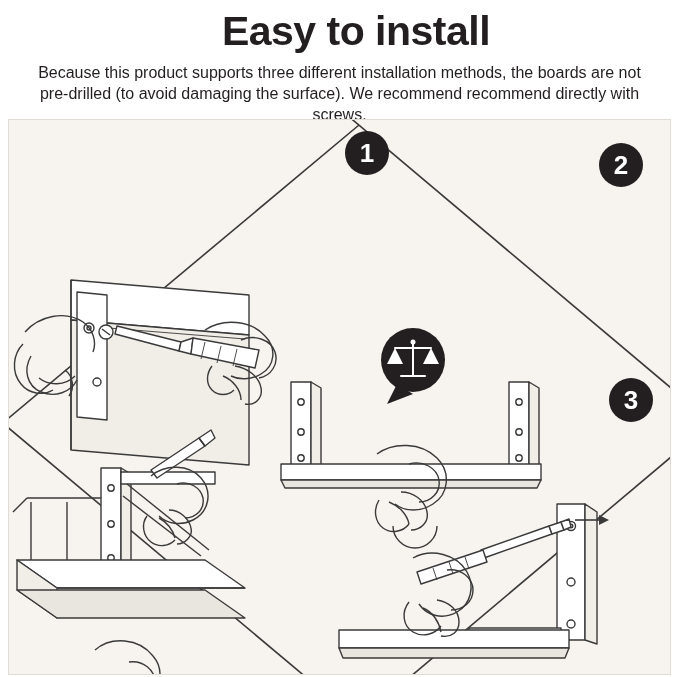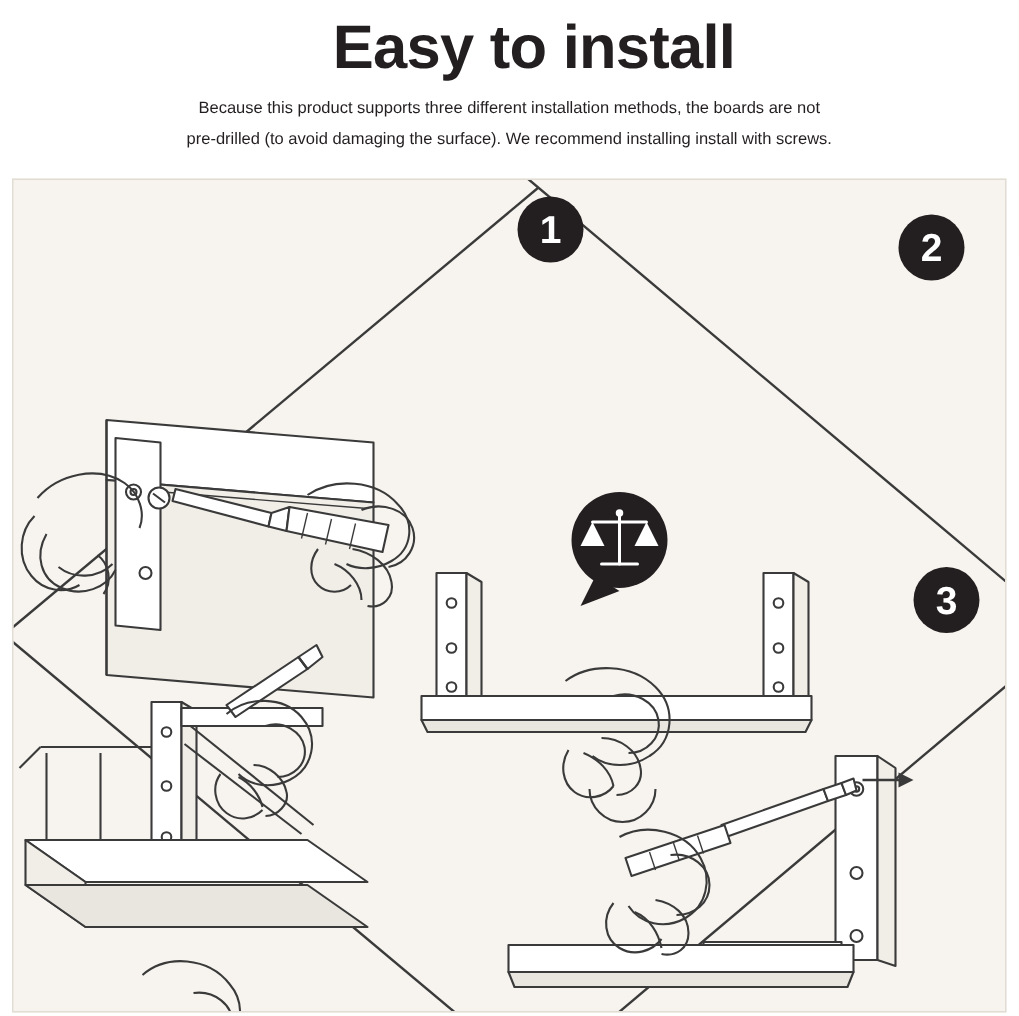--- a/index.html
+++ b/index.html
@@ -25,21 +25,21 @@
     font-size: 41px;
     font-weight: bold;
     letter-spacing: -0.5px;
     color: #231f20;
     margin: 6px 0 0 0;
     line-height: 50px;
     padding-left: 33px;
   }
   .subhead {
     text-align: center;
-    font-size: 11px;
+    font-size: 16px;
     line-height: 21px;
     color: #231f20;
     margin: 6px 18px 16px 18px;
   }
   .illus-wrap {
     position: absolute;
     left: 8px;
     top: 113px;
     width: 663px;
     height: 556px;
@@ -60,21 +60,21 @@
 </style>
 </head>
 <body>
 
 <div class="page">
 
   <h1 class="headline">Easy to install</h1>
 
   <div class="subhead">
     <div>Because this product supports three different installation methods, the boards are not</div>
-    <div>pre-drilled (to avoid damaging the surface). We recommend installing install with screws.</div>
+    <div>pre-drilled (to avoid damaging the surface). We recommend recommend directly with screws.</div>
   </div>
 
   <div class="illus-wrap">
     <svg width="661" height="554" viewBox="0 0 661 554" xmlns="http://www.w3.org/2000/svg">
 
       <rect x="0" y="0" width="661" height="554" fill="#f7f4ef"></rect>
 
       <g stroke="#3a3a3a" stroke-width="1.6" fill="none">
         <line x1="332" y1="-10" x2="700" y2="300"></line>
         <line x1="-10" y1="300" x2="360" y2="610"></line>

